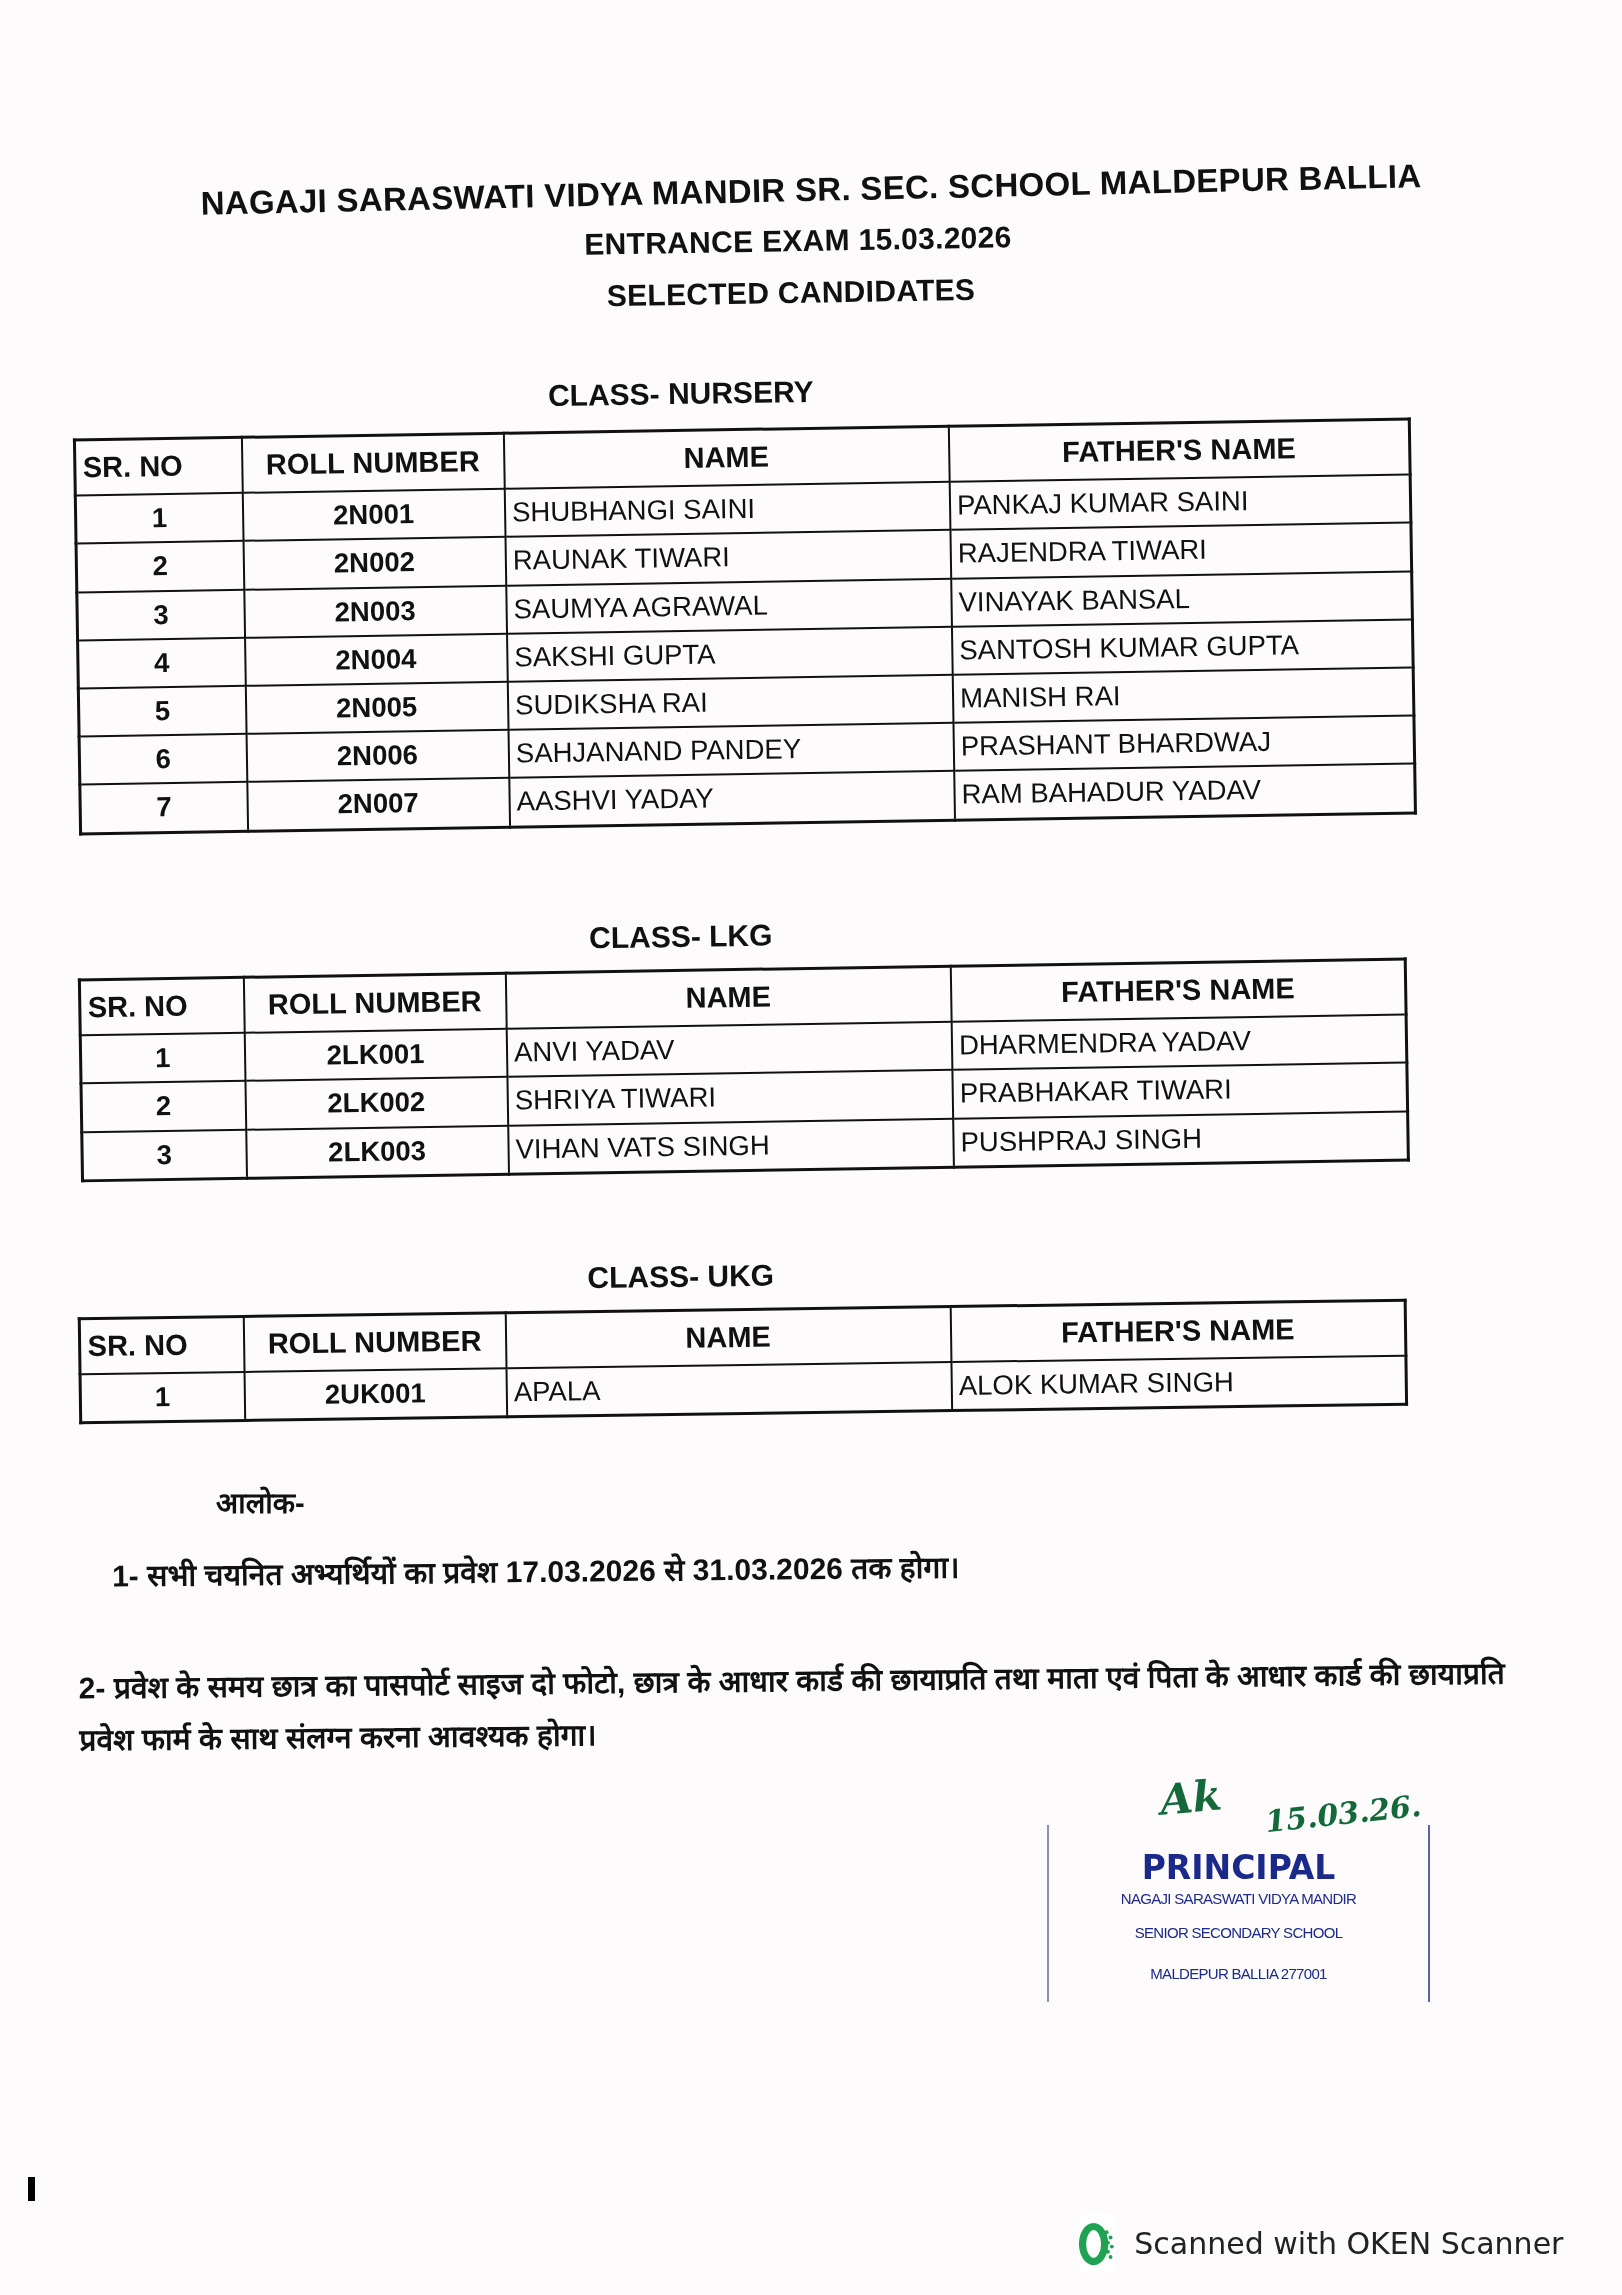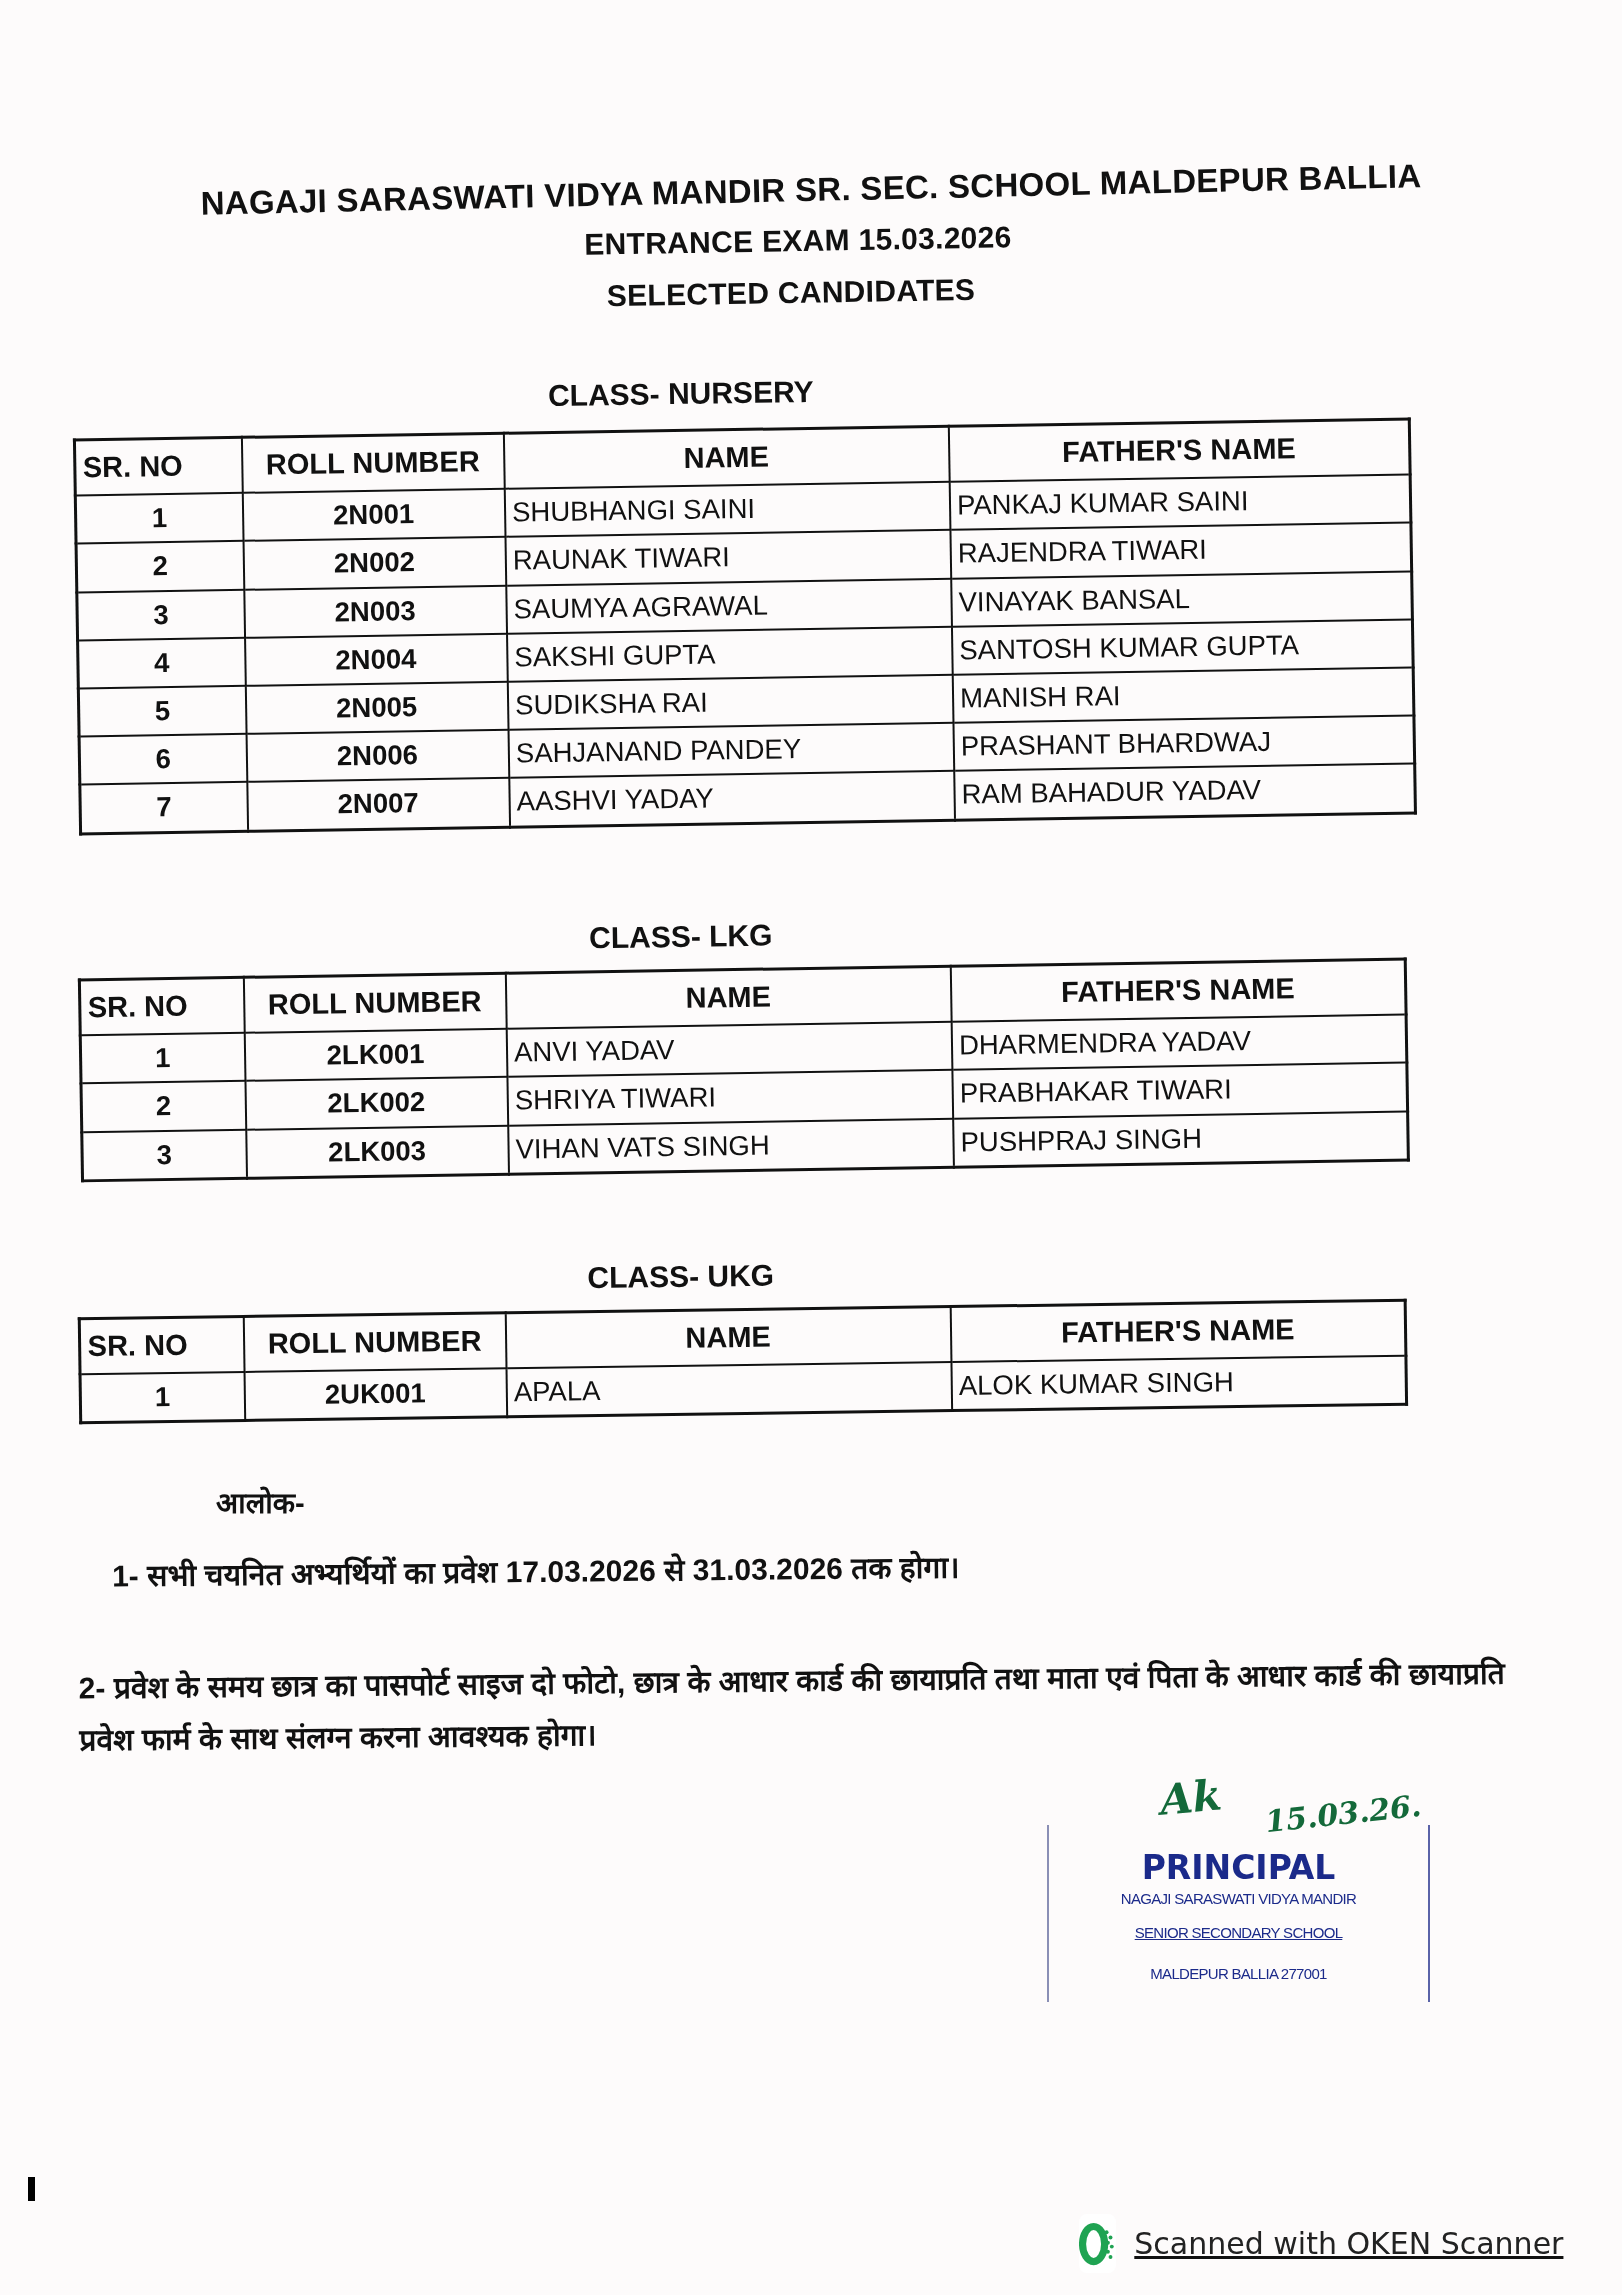--- a/index.html
+++ b/index.html
@@ -57,28 +57,28 @@
       position: absolute; left: 216px; top: -29px; color: #14693a;
       font-family: "DejaVu Serif", serif; font-style: italic; font-size: 30px;
       transform: rotate(-6deg);
     }
     .stamp .role { position: absolute; top: 23px; width: 100%; font-size: 33px; font-family: "DejaVu Sans", sans-serif; }
     .stamp .l1, .stamp .l2, .stamp .l3 {
       position: absolute; width: 100%; font-size: 15px; font-weight: normal;
       font-family: "Liberation Sans", sans-serif; letter-spacing: -0.7px;
     }
     .stamp .l1 { top: 65px; }
-    .stamp .l2 { top: 99px; text-decoration: underline; }
+    .stamp .l2 { top: 99px; }
     .stamp .l3 { top: 140px; }
 
     .edge-mark { position: absolute; left: 27.5px; top: 2177px; width: 7.9px; height: 23.6px; background: #000; }
 
     .footer {
       position: absolute; left: 1079px; top: 2211px; height: 65px;
-      display: flex; align-items: center; gap: 18.3px; text-decoration: underline;
+      display: flex; align-items: center; gap: 18.3px;
     }
     .oken-logo {
       width: 37px; height: 59px; border-radius: 7.9px; background: #fff;
       display: flex; align-items: center; justify-content: center;
     }
     .footer-text {
       font-family: "DejaVu Sans", sans-serif; font-size: 30px; color: #222;
     }
   </style>
 </head>

